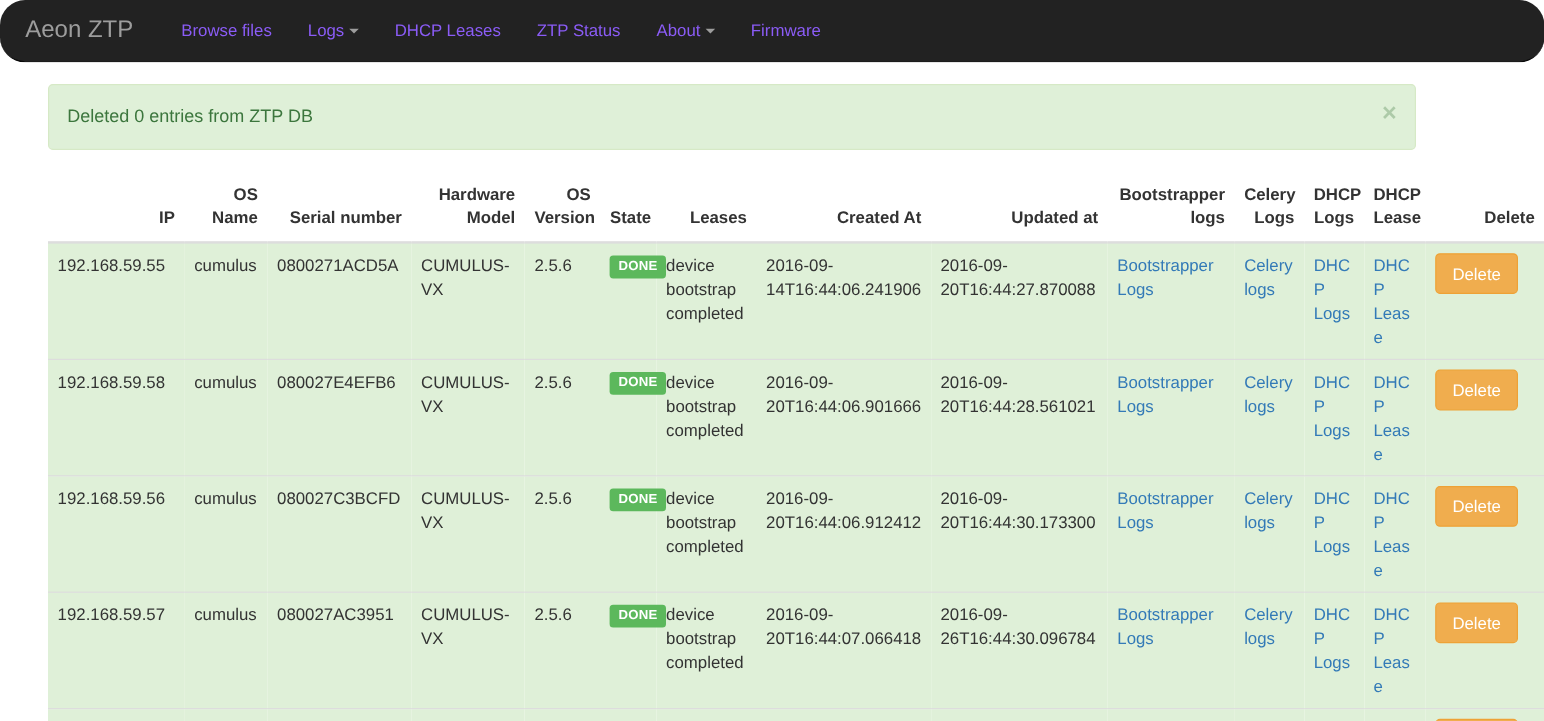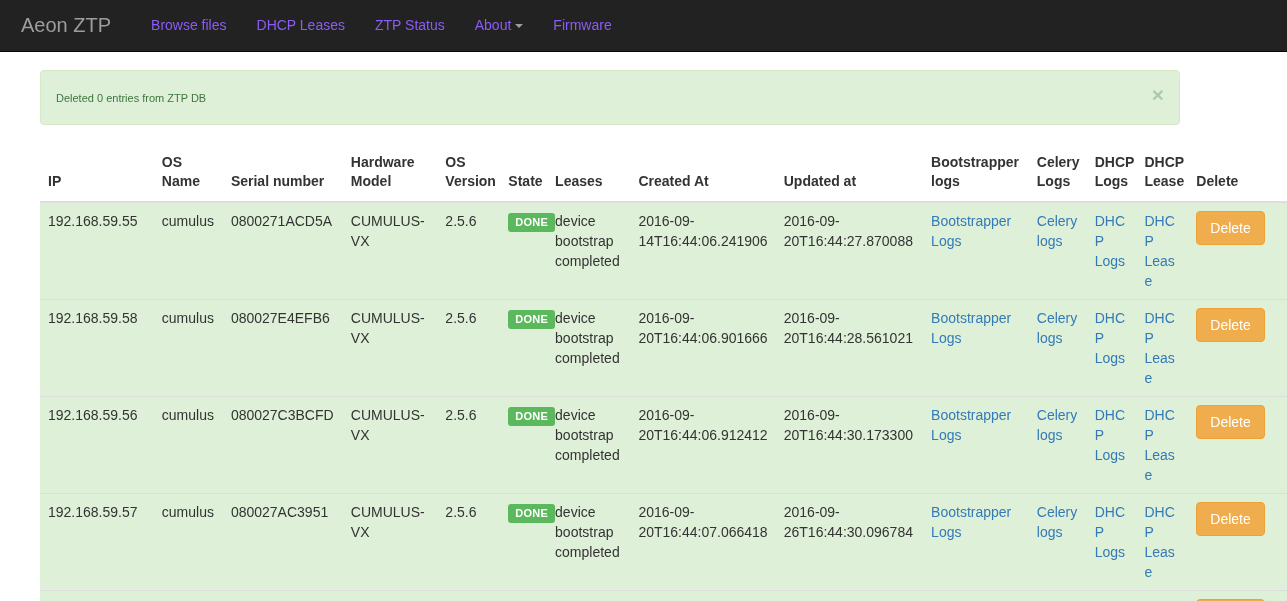--- a/index.html
+++ b/index.html
@@ -18,20 +18,21 @@
   }
 
   
   .navbar {
     background: #222222;
     height: 52px;
     display: flex;
     align-items: flex-end;
     border-bottom: 1px solid #080808;
     box-sizing: border-box;
+    border-radius: 21px;
   }
   .navbar-brand {
     color: #9d9d9d;
     font-size: 20px;
     line-height: 51px;
     padding: 0 15px 0 21px;
     text-decoration: none;
     white-space: nowrap;
   }
   .nav-list {
@@ -81,21 +82,21 @@
     background: #dff0d8;
     border: 1px solid #d6e9c6;
     border-radius: 4px;
     color: #3c763d;
     padding: 15px 35px 15px 15px;
     width: 1140px;
     box-sizing: border-box;
     height: 55px;
   }
   .alert-text {
-    font-size: 11px;
+    font-size: 15px;
     line-height: 24px;
     margin-top: 28px;
   }
   .alert-close {
     position: absolute;
     top: 13px;
     right: 15px;
     background: transparent;
     border: 0;
     color: #3c763d;
@@ -111,21 +112,21 @@
   
   .table-wrap {
     margin-top: 20px;
   }
   table.data-table {
     border-collapse: collapse;
     width: 1247px;
     table-layout: fixed;
   }
   table.data-table th {
-    text-align: left;
+    text-align: right;
     vertical-align: bottom;
     font-weight: bold;
     font-size: 14px;
     color: #333;
     padding: 8px 8px 10px 8px;
     border-bottom: 2px solid #dddddd;
     line-height: 19px;
   }
   table.data-table td {
     vertical-align: top;
@@ -185,20 +186,23 @@
   }
 </style>
 </head>
 <body>
 
 <div class="navbar">
   <a class="navbar-brand" href="#">Aeon ZTP</a>
   <ul class="nav-list">
     <li class="nav-item">
       <a class="nav-link" href="#">Browse files</a>
+    </li>
+    <li class="nav-item">
+      <a class="nav-link" href="#"><span>Logs</span><span class="caret"></span></a>
     </li>
     <li class="nav-item">
       <a class="nav-link" href="#">DHCP Leases</a>
     </li>
     <li class="nav-item">
       <a class="nav-link" href="#">ZTP Status</a>
     </li>
     <li class="nav-item">
       <a class="nav-link" href="#"><span>About</span><span class="caret"></span></a>
     </li>

